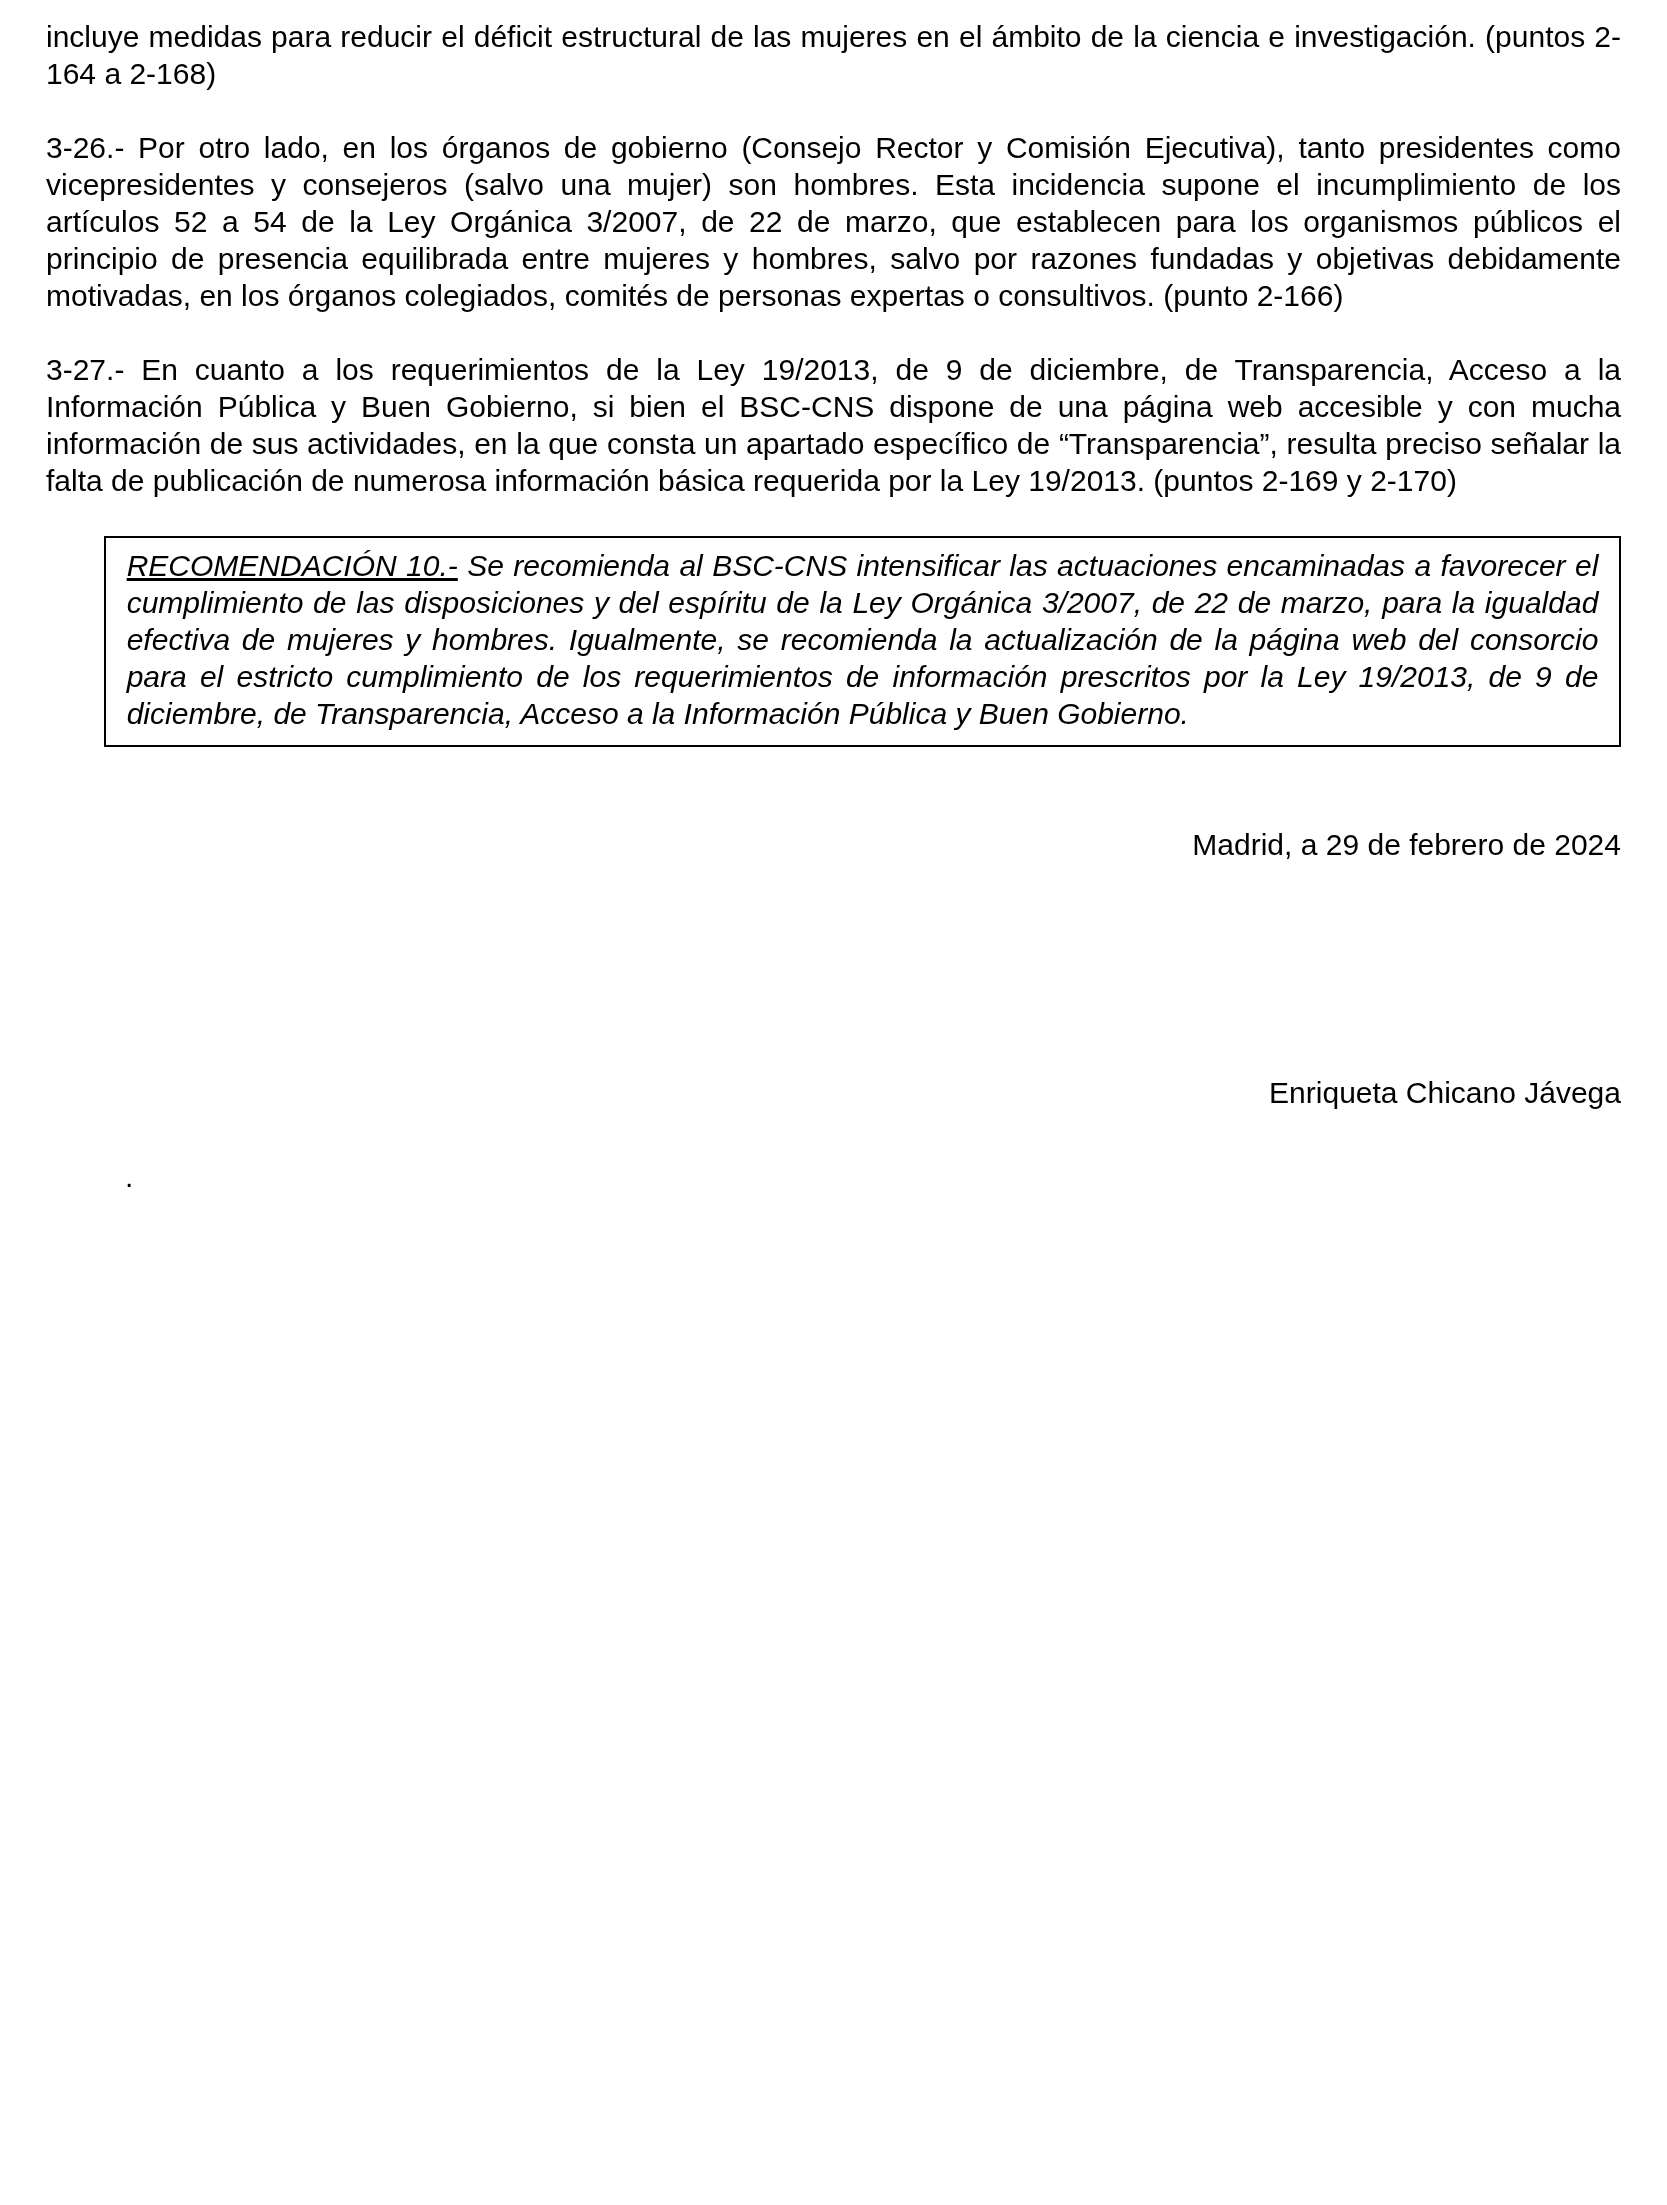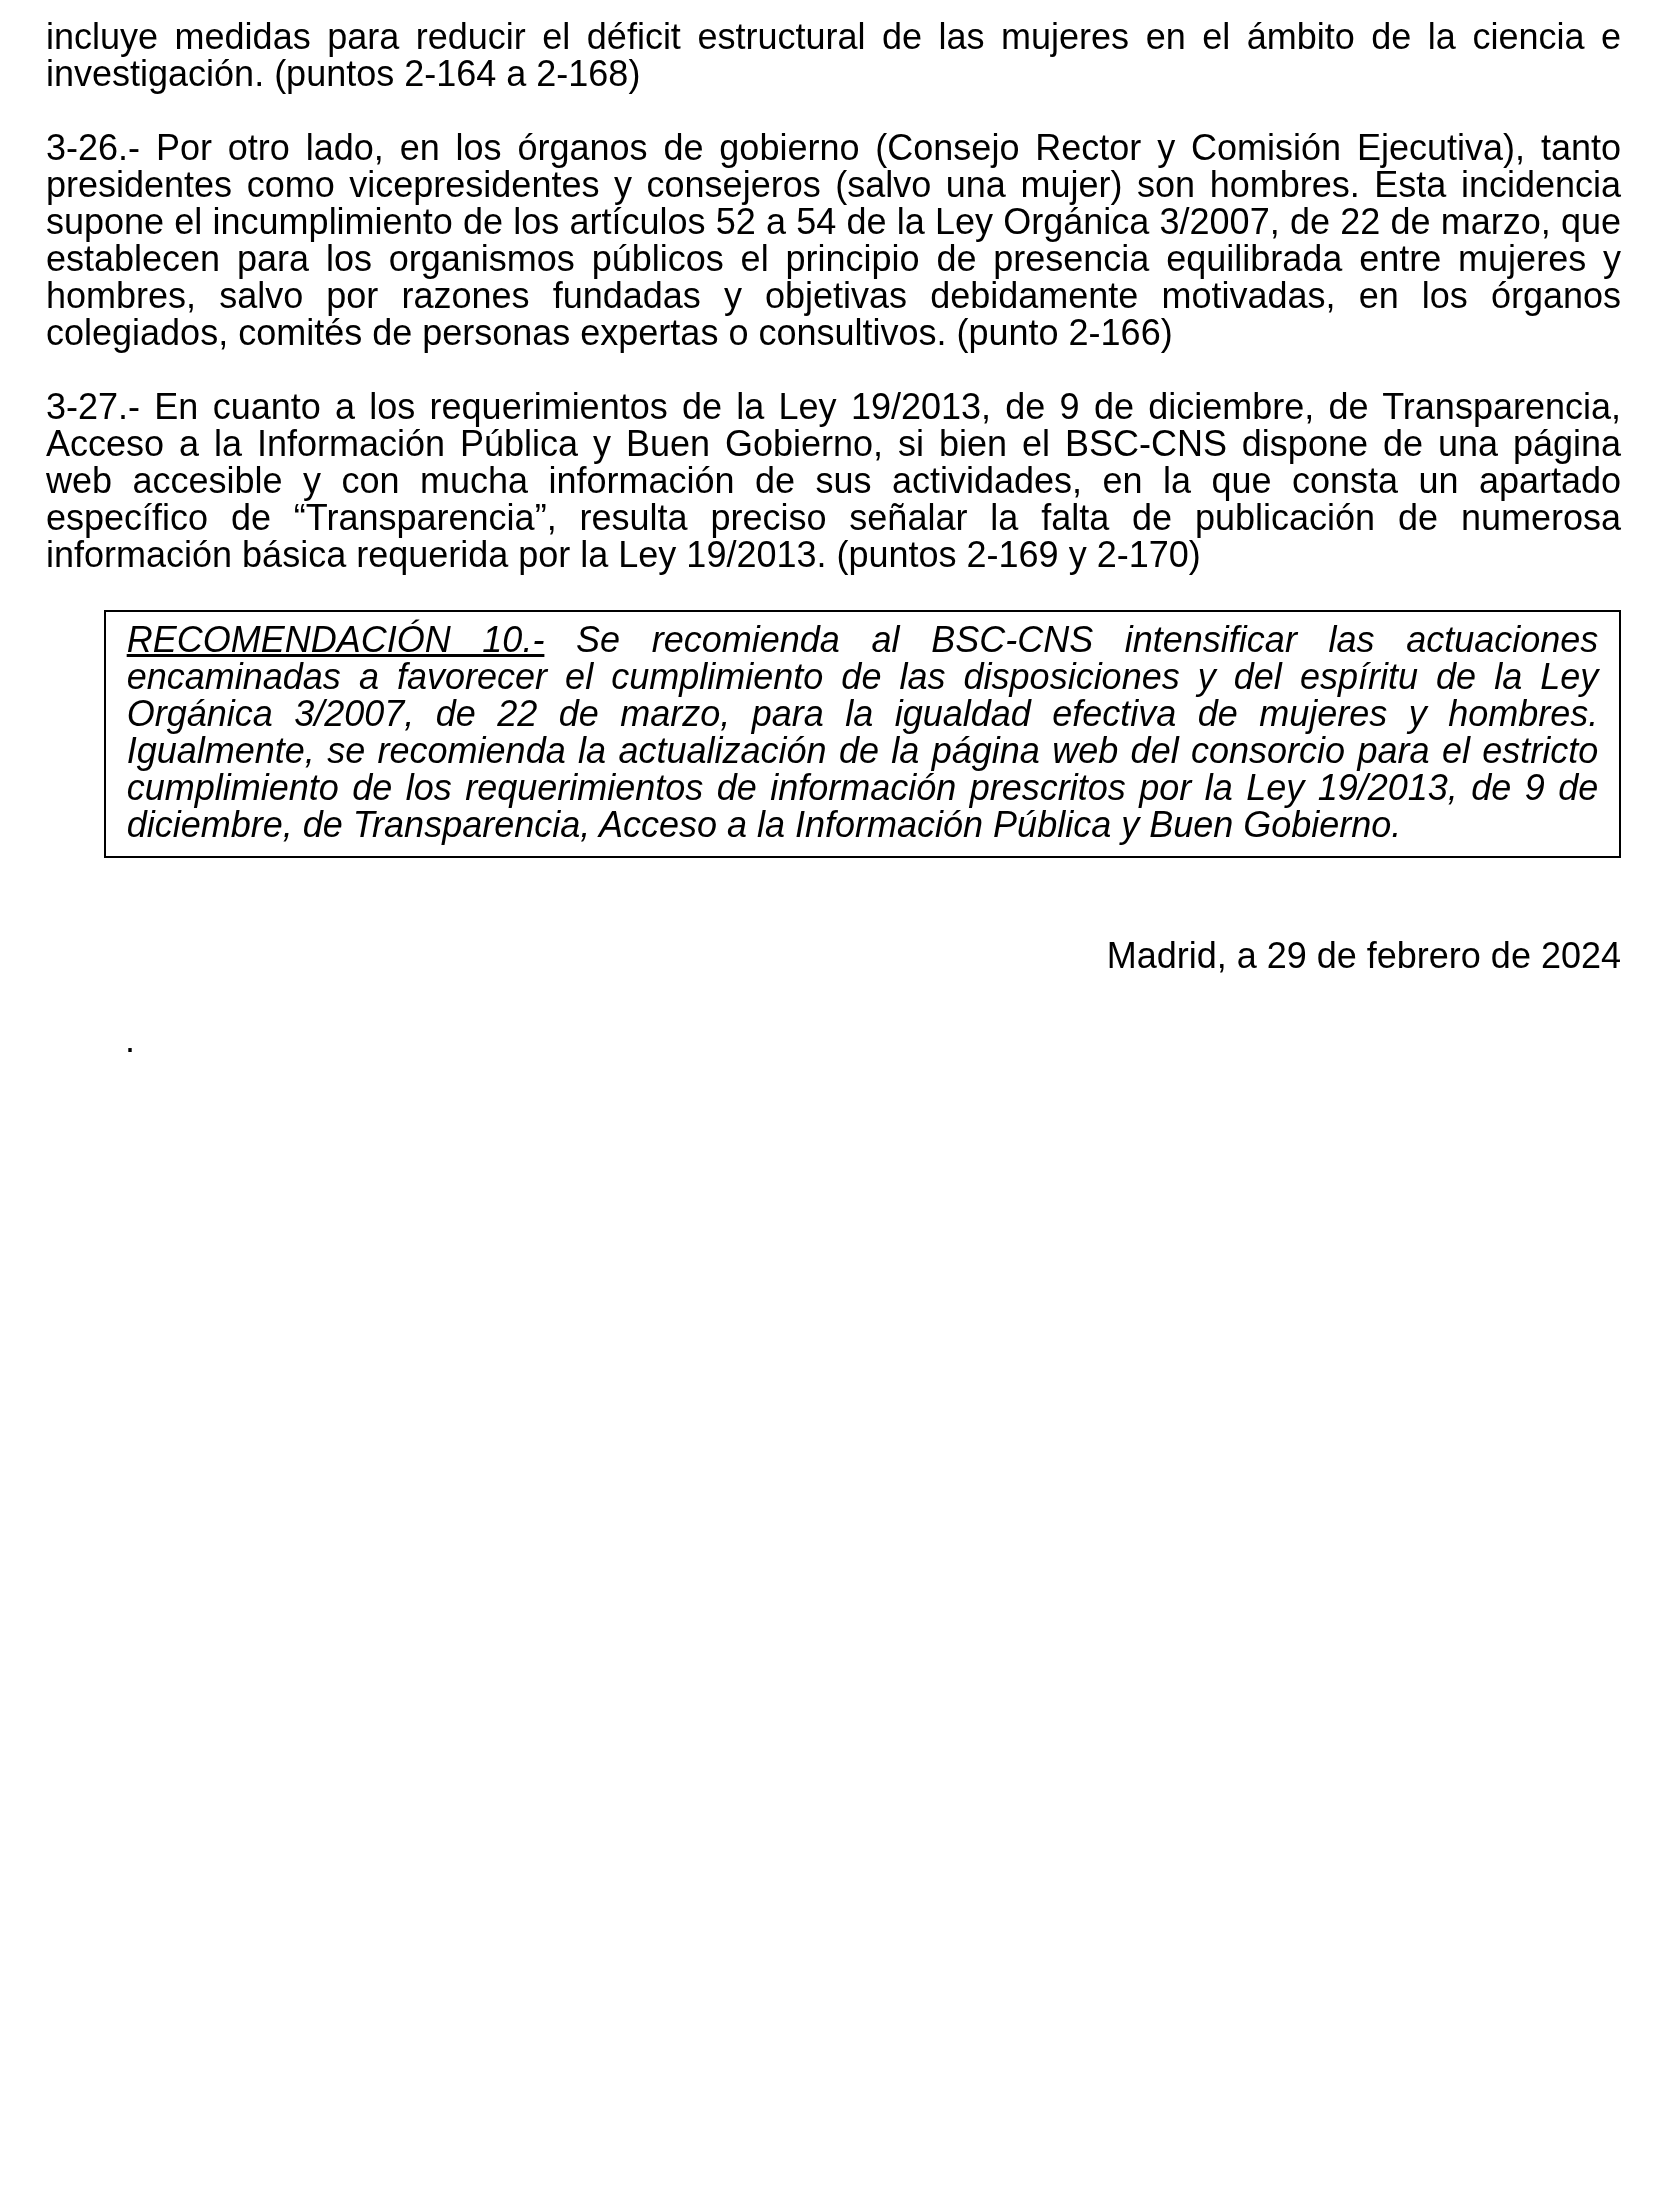--- a/index.html
+++ b/index.html
@@ -8,21 +8,21 @@
     background: #ffffff;
   }
   .page {
     position: relative;
     width: 1667px;
     height: 2205px;
     box-sizing: border-box;
     padding: 17.5px 46px 0 46px;
     background: #ffffff;
     font-family: "Liberation Sans", sans-serif;
-    font-size: 36px;
+    font-size: 30px;
     line-height: 37px;
     color: #000000;
     overflow: hidden;
   }
   .para {
     margin: 0 0 37px 0;
     text-align: justify;
   }
   .para-label {
     font-weight: normal;
@@ -71,17 +71,18 @@
 
   <p class="para"><span class="para-label">3-27.-</span> <span>En cuanto a los requerimientos de la Ley 19/2013, de 9 de diciembre, de Transparencia, Acceso a la Información Pública y Buen Gobierno, si bien el BSC-CNS dispone de una página web accesible y con mucha información de sus actividades, en la que consta un apartado específico de “Transparencia”, resulta preciso señalar la falta de publicación de numerosa información básica requerida por la Ley 19/2013. (puntos 2-169 y 2-170)</span></p>
 
   <div class="rec-box">
     <p class="rec-para"><span class="rec-label">RECOMENDACIÓN 10.-</span> <span>Se recomienda al BSC-CNS intensificar las actuaciones encaminadas a favorecer el cumplimiento de las disposiciones y del espíritu de la Ley Orgánica 3/2007, de 22 de marzo, para la igualdad efectiva de mujeres y hombres. Igualmente, se recomienda la actualización de la página web del consorcio para el estricto cumplimiento de los requerimientos de información prescritos por la Ley 19/2013, de 9 de diciembre, de Transparencia, Acceso a la Información Pública y Buen Gobierno.</span></p>
   </div>
 
   <p class="center-line date-line">Madrid, a 29 de febrero de 2024</p>
 
 
+  <p class="center-line signer-line">Enriqueta Chicano Jávega</p>
 
   <p class="trailing-dot">.</p>
 
 </div>
 
 
 </body></html>

